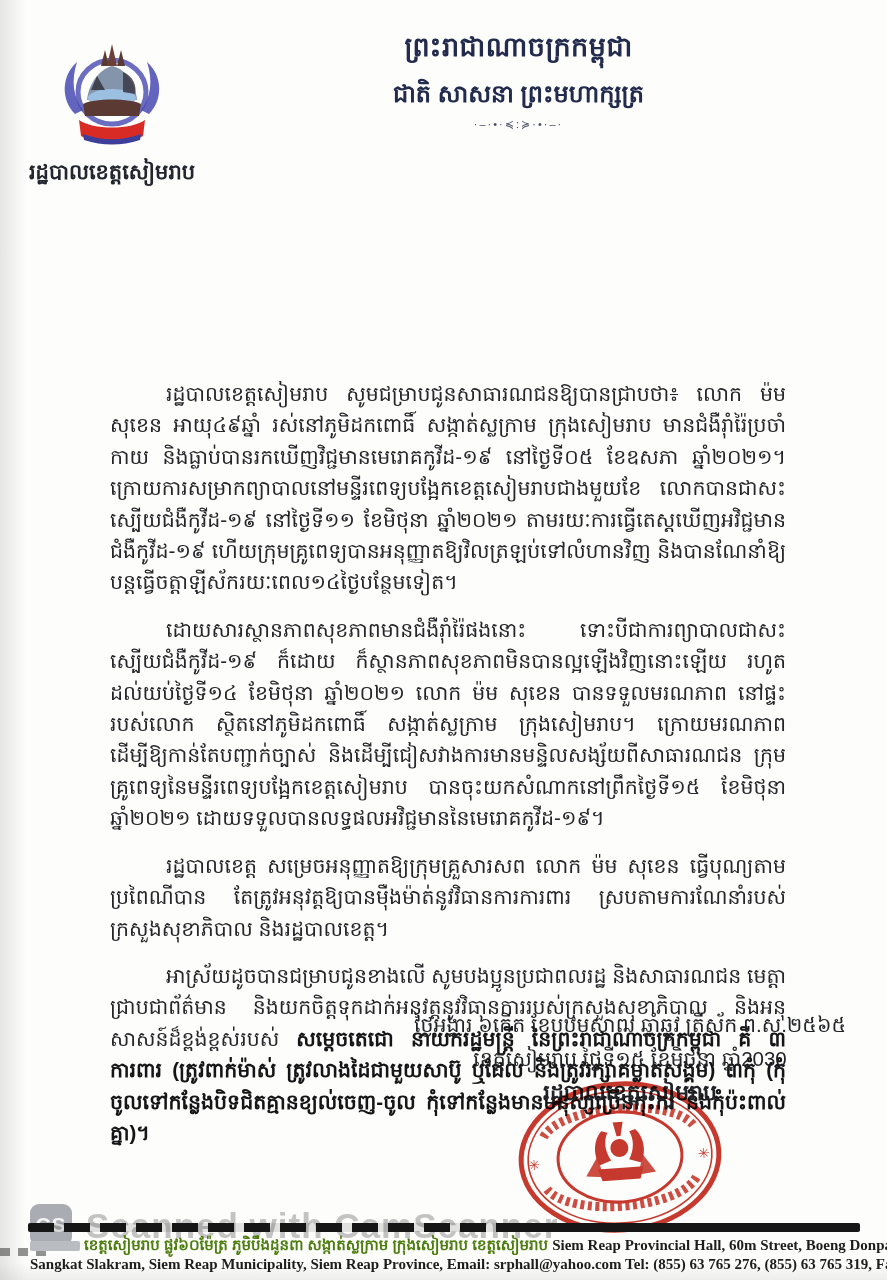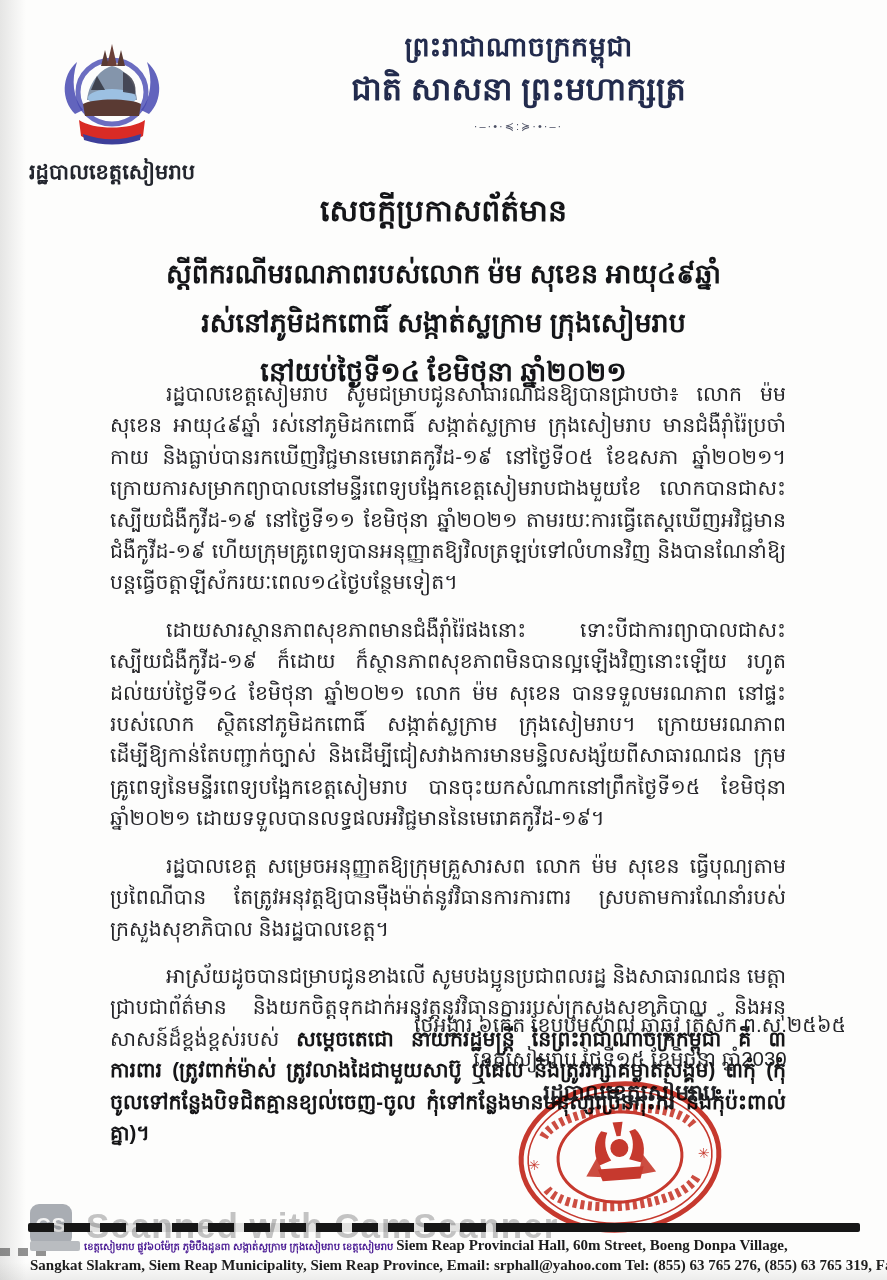--- a/index.html
+++ b/index.html
@@ -16,21 +16,21 @@
   }
   .edge-bottom {
     position:absolute; left:0; bottom:0; width:100%; height:18px;
     background:linear-gradient(0deg, rgba(120,120,120,.12), rgba(120,120,120,0));
     pointer-events:none;
   }
 
   
   .nat-header { position:absolute; top:30px; left:150px; right:0; text-align:center; color:#222b4d; }
   .nat-header .kingdom  { font-size:27px; font-weight:bold; letter-spacing:.5px; }
-  .nat-header .motto    { font-size:32px; font-weight:bold; }
+  .nat-header .motto    { font-size:24px; font-weight:bold; margin-top:10px; }
   .nat-header .ornament { font-size:11px; color:#4b4f63; letter-spacing:2px; margin-top:4px; }
 
   
   .logo-block { position:absolute; left:22px; top:42px; width:180px; text-align:center; }
   .logo-art { display:inline-block; }
   .logo-caption { font-size:21px; font-weight:bold; color:#23262e; margin-top:2px; white-space:nowrap; }
 
   
   .doc-title { position:absolute; top:192px; left:60px; right:60px; text-align:center; color:#141518; font-weight:bold; }
   .doc-title .t1 { font-size:30px; margin-bottom:14px; }
@@ -76,21 +76,21 @@
   }
   .corner-dashes {
     position:absolute; left:0; top:1248px; width:54px; height:8px;
     background:repeating-linear-gradient(90deg,#3a3a3a 0 10px, rgba(58,58,58,0) 10px 18px);
     opacity:.55;
   }
 
   
   .doc-footer { position:absolute; left:30px; top:1236px; width:832px; line-height:17px; }
   .doc-footer .l1 { white-space:nowrap; }
-  .footer-khmer { font-size:10px; font-weight:bold; color:#4c1d95; }
+  .footer-khmer { font-size:15px; font-weight:bold; color:#4d7c0f; }
   .footer-en { font-family:"Liberation Serif","DejaVu Serif",serif; font-size:15px; font-weight:bold; color:#1d1d1d; }
   .doc-footer .l2 { margin-top:2px; white-space:nowrap; }
   .smudge {
     display:inline-block; width:50px; height:10px; background:#b9bcc0;
     border-radius:2px; margin-right:4px; vertical-align:middle;
   }
 </style>
 </head>
 <body>
 
@@ -120,26 +120,20 @@
       <path d="M30,62 C40,56 78,56 88,62 L86,74 L32,74 Z" fill="#5a3a33"></path>
       <path d="M44,34 L52,48 L38,48 Z" fill="#2e2e38" opacity=".8"></path>
       <path d="M70,30 C80,34 84,44 82,52 L70,50 Z" fill="#3a3a46" opacity=".85"></path>
 
       <path d="M26,78 C40,88 78,88 92,78 L90,94 C76,102 42,102 28,94 Z" fill="#d92b25"></path>
       <path d="M30,92 C50,99 68,99 88,92 L87,98 C68,104 50,104 31,98 Z" fill="#3d3f9a"></path>
     </svg>
     <div class="logo-caption">រដ្ឋបាលខេត្តសៀមរាប</div>
   </div>
 
-  <div class="doc-title">
-    <div class="t1">សេចក្ដីប្រកាសព័ត៌មាន</div>
-    <div class="t2">ស្ដីពីករណីមរណភាពរបស់លោក ម៉ម សុខេន អាយុ៤៩ឆ្នាំ</div>
-    <div class="t2">រស់នៅភូមិដកពោធិ៍ សង្កាត់ស្លក្រាម ក្រុងសៀមរាប</div>
-    <div class="t2">នៅយប់ថ្ងៃទី១៤ ខែមិថុនា ឆ្នាំ២០២១</div>
-  </div>
 
   <div class="doc-body">
     <p>រដ្ឋបាលខេត្តសៀមរាប សូមជម្រាបជូនសាធារណជនឱ្យបានជ្រាបថា៖ លោក ម៉ម សុខេន អាយុ៤៩ឆ្នាំ រស់នៅភូមិដកពោធិ៍ សង្កាត់ស្លក្រាម ក្រុងសៀមរាប មានជំងឺរ៉ាំរ៉ៃប្រចាំកាយ និងធ្លាប់បានរកឃើញវិជ្ជមានមេរោគកូវីដ-១៩ នៅថ្ងៃទី០៥ ខែឧសភា ឆ្នាំ២០២១។ ក្រោយការសម្រាកព្យាបាលនៅមន្ទីរពេទ្យបង្អែកខេត្តសៀមរាបជាងមួយខែ លោកបានជាសះស្បើយជំងឺកូវីដ-១៩ នៅថ្ងៃទី១១ ខែមិថុនា ឆ្នាំ២០២១ តាមរយៈការធ្វើតេស្តឃើញអវិជ្ជមានជំងឺកូវីដ-១៩ ហើយក្រុមគ្រូពេទ្យបានអនុញ្ញាតឱ្យវិលត្រឡប់ទៅលំហានវិញ និងបានណែនាំឱ្យបន្តធ្វើចត្តាឡីស័ករយៈពេល១៤ថ្ងៃបន្ថែមទៀត។</p>
     <p>ដោយសារស្ថានភាពសុខភាពមានជំងឺរ៉ាំរ៉ៃផងនោះ ទោះបីជាការព្យាបាលជាសះស្បើយជំងឺកូវីដ-១៩ ក៏ដោយ ក៏ស្ថានភាពសុខភាពមិនបានល្អឡើងវិញនោះឡើយ រហូតដល់យប់ថ្ងៃទី១៤ ខែមិថុនា ឆ្នាំ២០២១ លោក ម៉ម សុខេន បានទទួលមរណភាព នៅផ្ទះរបស់លោក ស្ថិតនៅភូមិដកពោធិ៍ សង្កាត់ស្លក្រាម ក្រុងសៀមរាប។ ក្រោយមរណភាព ដើម្បីឱ្យកាន់តែបញ្ជាក់ច្បាស់ និងដើម្បីជៀសវាងការមានមន្ទិលសង្ស័យពីសាធារណជន ក្រុមគ្រូពេទ្យនៃមន្ទីរពេទ្យបង្អែកខេត្តសៀមរាប បានចុះយកសំណាកនៅព្រឹកថ្ងៃទី១៥ ខែមិថុនា ឆ្នាំ២០២១ ដោយទទួលបានលទ្ធផលអវិជ្ជមាននៃមេរោគកូវីដ-១៩។</p>
     <p>រដ្ឋបាលខេត្ត សម្រេចអនុញ្ញាតឱ្យក្រុមគ្រួសារសព លោក ម៉ម សុខេន ធ្វើបុណ្យតាមប្រពៃណីបាន តែត្រូវអនុវត្តឱ្យបានម៉ឺងម៉ាត់នូវវិធានការការពារ ស្របតាមការណែនាំរបស់ក្រសួងសុខាភិបាល និងរដ្ឋបាលខេត្ត។</p>
     <p><span>អាស្រ័យដូចបានជម្រាបជូនខាងលើ សូមបងប្អូនប្រជាពលរដ្ឋ និងសាធារណជន មេត្តាជ្រាបជាព័ត៌មាន និងយកចិត្តទុកដាក់អនុវត្តនូវវិធានការរបស់ក្រសួងសុខាភិបាល និងអនុសាសន៍ដ៏ខ្ពង់ខ្ពស់របស់ </span><strong>សម្តេចតេជោ នាយករដ្ឋមន្ត្រី នៃព្រះរាជាណាចក្រកម្ពុជា គឺ ៣ ការពារ (ត្រូវពាក់ម៉ាស់ ត្រូវលាងដៃជាមួយសាប៊ូ ឬជែល និងត្រូវរក្សាគម្លាតសង្គម) ៣កុំ (កុំចូលទៅកន្លែងបិទជិតគ្មានខ្យល់ចេញ-ចូល កុំទៅកន្លែងមានមនុស្សច្រើនកុះករ និងកុំប៉ះពាល់គ្នា)។</strong></p>
   </div>
 
   <div class="sig-block">
     <div>ថ្ងៃអង្គារ ៦កើត ខែបឋមសាឍ ឆ្នាំឆ្លូវ ត្រីស័ក ព.ស.២៥៦៥</div>

